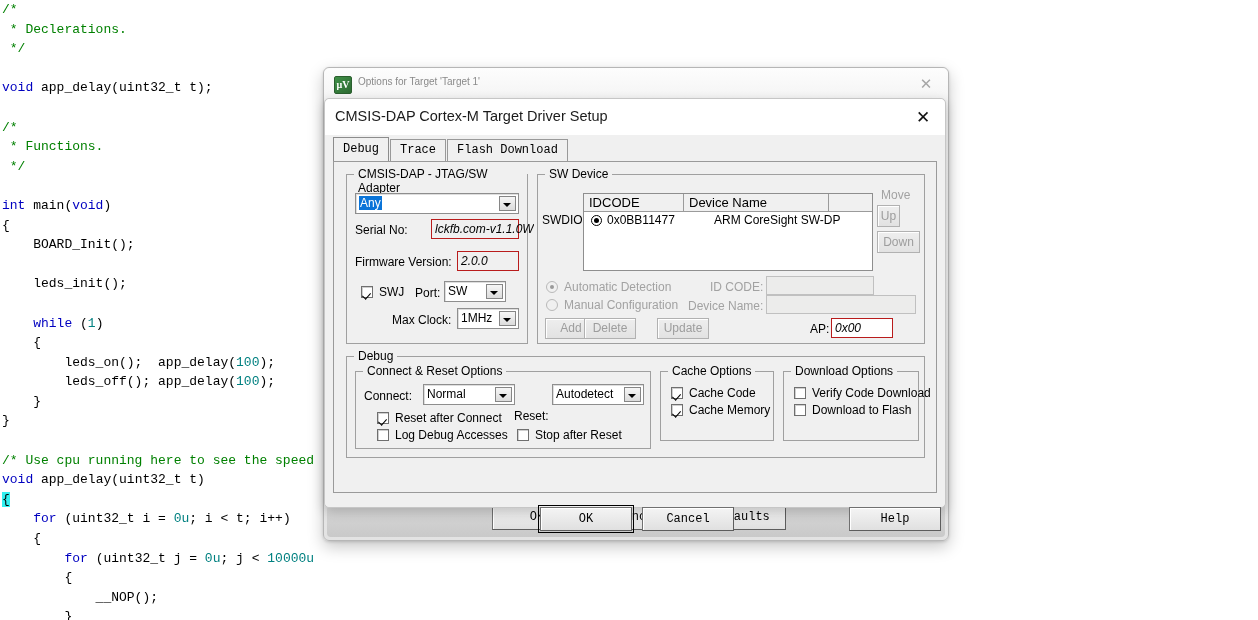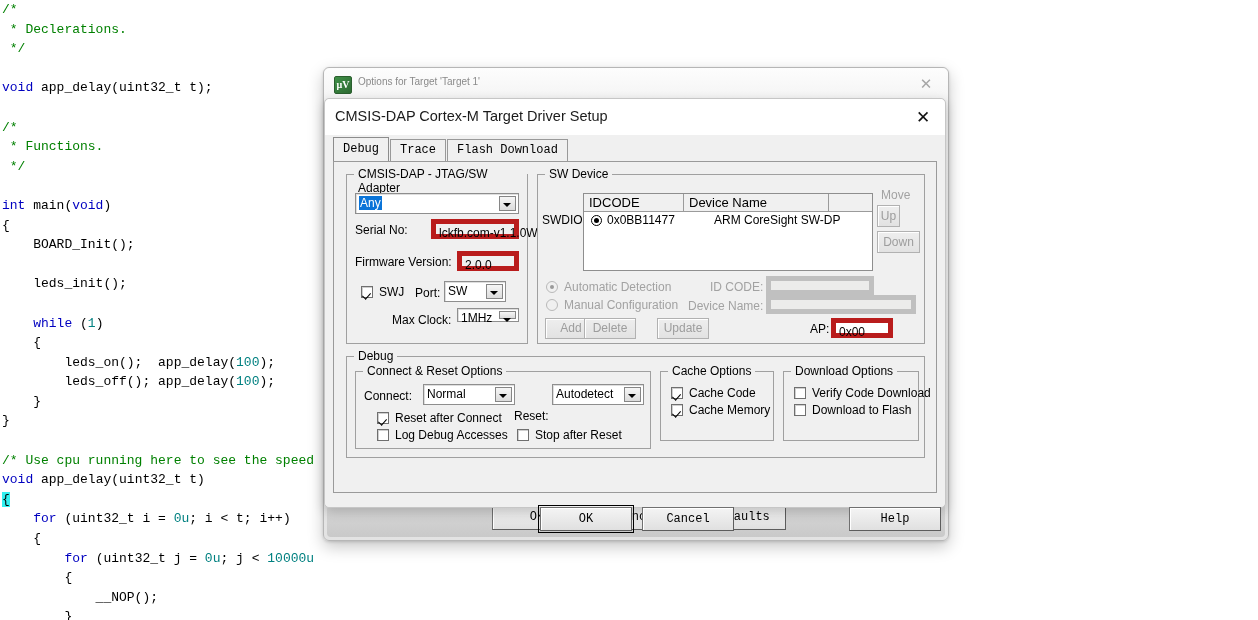--- a/index.html
+++ b/index.html
@@ -118,22 +118,22 @@
     position:absolute;right:2px;top:2px;bottom:2px;width:15px;
     background:linear-gradient(to bottom,#f6f6f6,#dcdcdc);
     border:1px solid #868686;
   }
   .combo .arrow::after{
     content:"";position:absolute;left:3px;top:6px;
     border-left:4px solid transparent;border-right:4px solid transparent;
     border-top:4px solid #000;
   }
   .txtbox{
-    position:absolute;background:#f0f0f0;border:5px solid #b91c1c;box-sizing:border-box;
-    font-size:12px;color:#000;
+    position:absolute;background:#f0f0f0;border:1px solid #b91c1c;box-sizing:border-box;
+    font-size:12px;color:#000;font-style:italic;
   }
   .txtbox.white{background:#ffffff;}
   .txtbox .v{position:absolute;left:3px;top:2px;white-space:nowrap;overflow:hidden;}
   .txtbox.dis{background:#ececeb;border-color:#c0c0c0;}
 
   .chk{position:absolute;font-size:12px;color:#000;}
   .chk .box{
     position:absolute;left:0;top:1px;width:12px;height:12px;background:#fff;
     border:1px solid #6f6f6f;box-sizing:border-box;
     box-shadow:inset 1px 1px 0 #cfcfcf;
@@ -246,21 +246,21 @@
           <span class="box"></span>
           <span class="t">SWJ</span>
         </div>
         <div class="lbl" style="left:68px;top:111px;">Port:</div>
         <div class="combo" style="left:97px;top:106px;width:62px;height:21px;">
           <span class="txt">SW</span>
           <span class="arrow"></span>
         </div>
 
         <div class="lbl" style="left:45px;top:138px;">Max Clock:</div>
-        <div class="combo" style="left:110px;top:133px;width:62px;height:14px;">
+        <div class="combo" style="left:110px;top:133px;width:62px;height:21px;">
           <span class="txt">1MHz</span>
           <span class="arrow"></span>
         </div>
       </div>
 
       <div class="group" style="left:203px;top:12px;width:386px;height:168px;">
         <div class="glabel">SW Device</div>
 
         <div class="lbl" style="left:4px;top:38px;">SWDIO</div>
 

